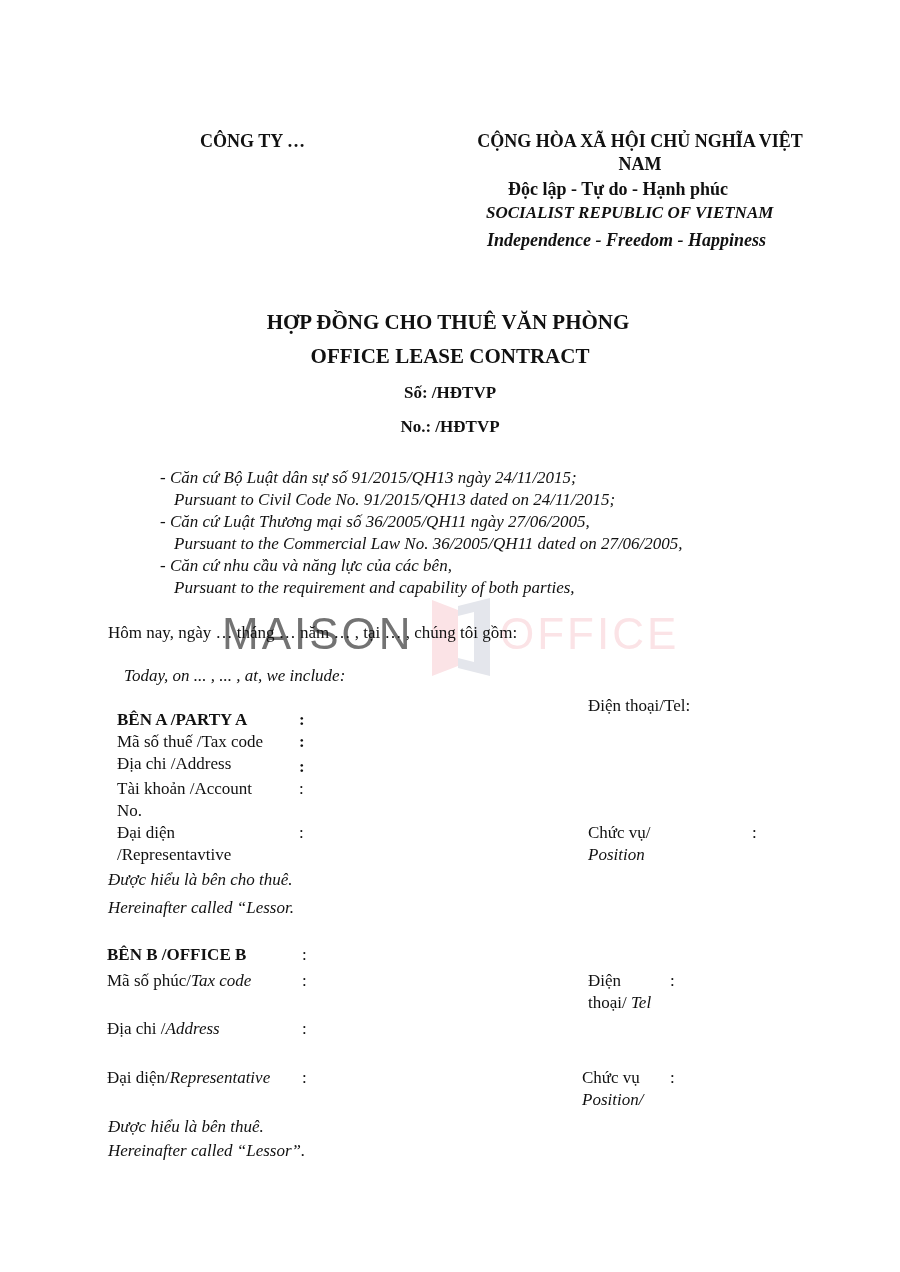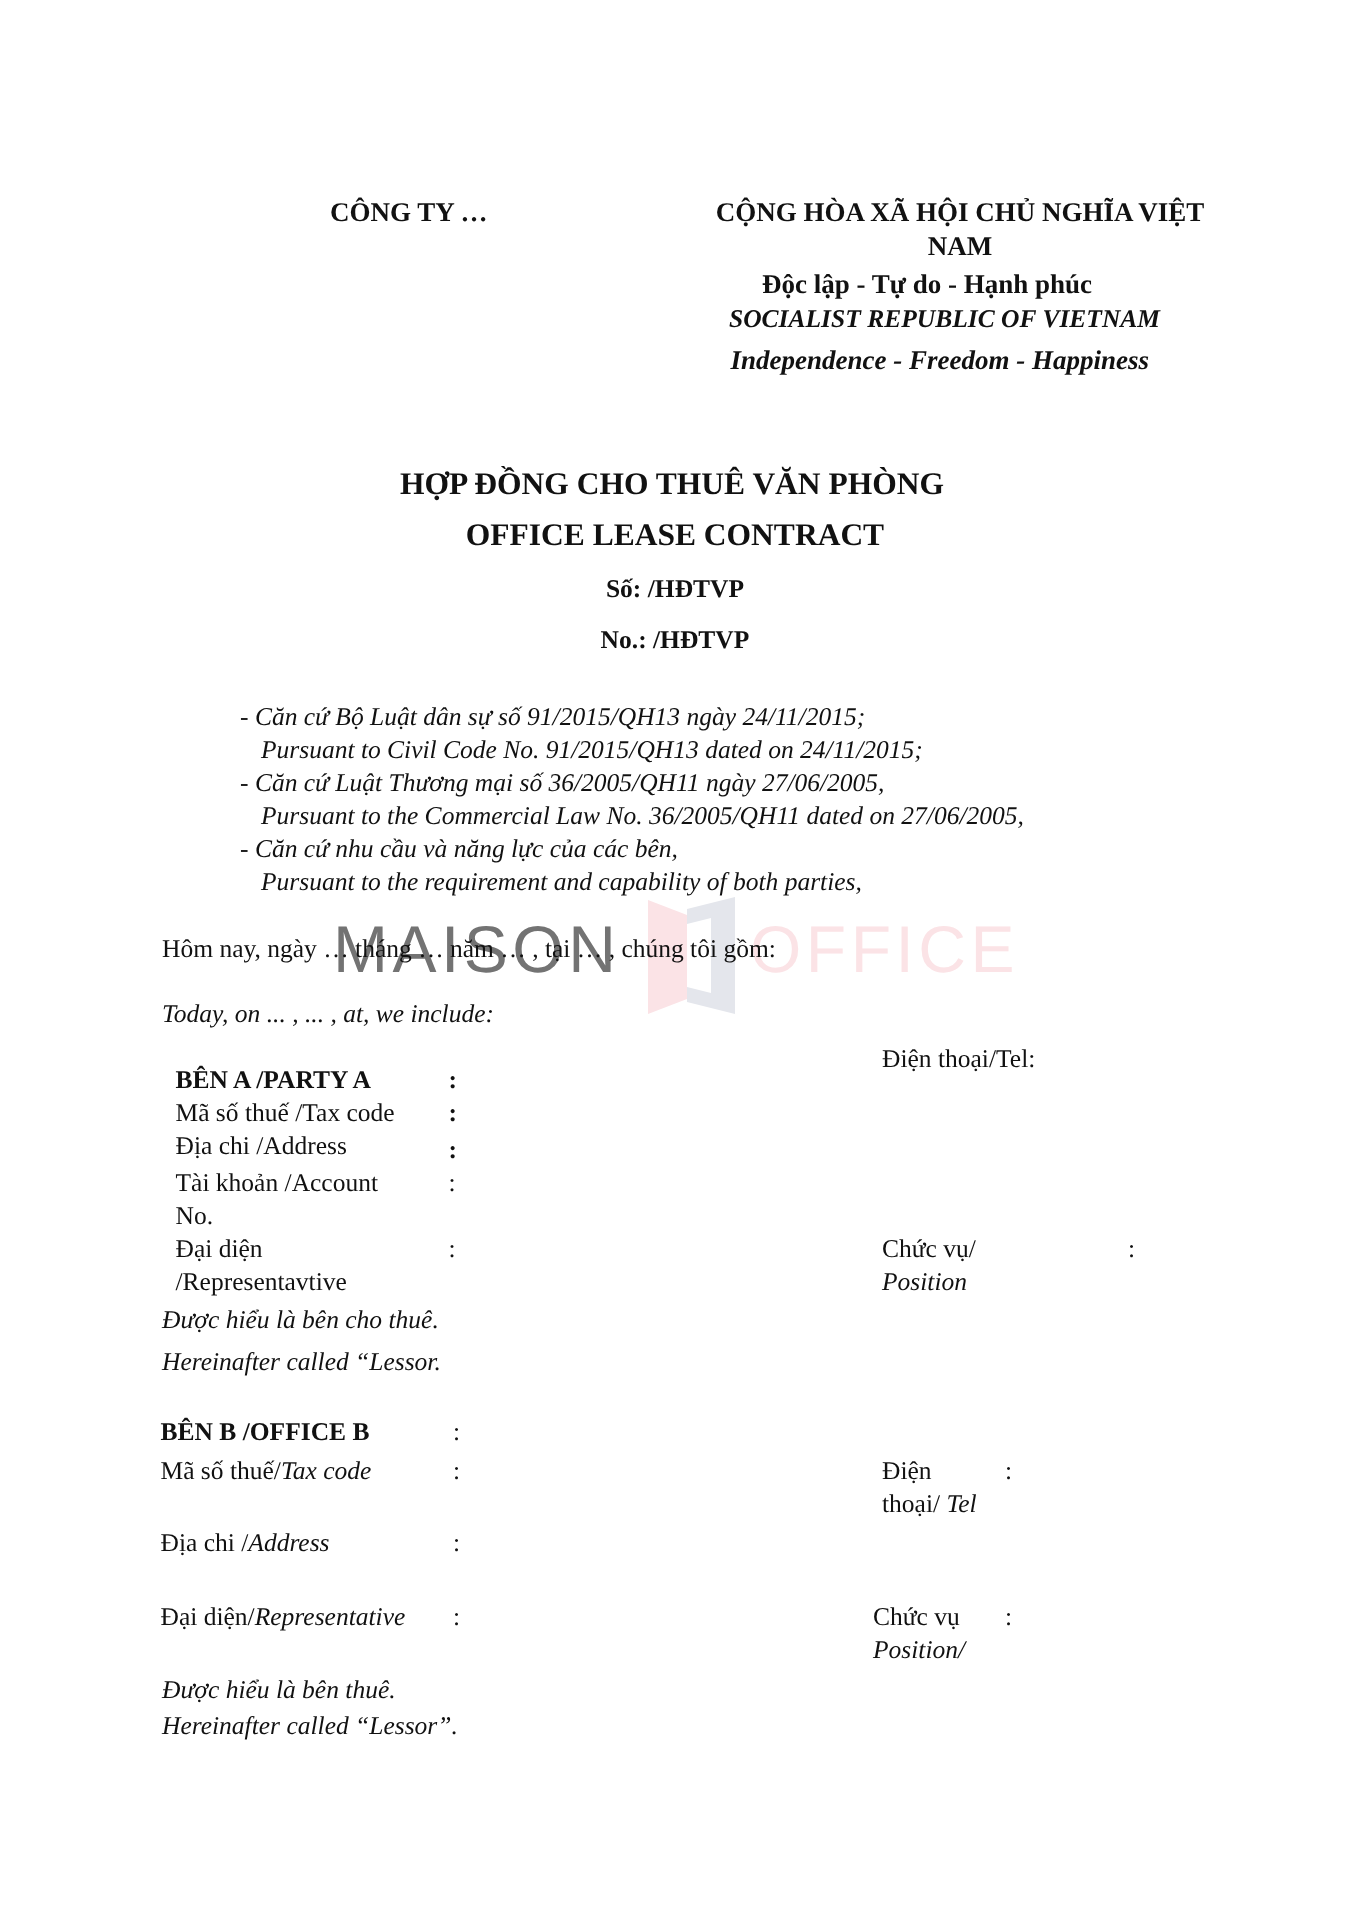--- a/index.html
+++ b/index.html
@@ -23,21 +23,21 @@
 </head>
 <body>
 
 <div class="wm wm-left">MAISON</div>
 <svg class="wm-logo" viewBox="0 0 66 82">
   <polygon points="4,4 30,14 30,70 4,80" fill="#fbe3e6"></polygon>
   <polygon points="30,10 62,2 62,80 30,72 30,62 46,66 46,16 30,20" fill="#e4e6ec"></polygon>
 </svg>
 <div class="wm wm-right">OFFICE</div>
 
-<div class="abs b f18" style="left:220px; top:131px;">CÔNG TY …</div>
+<div class="abs b f18" style="left:200px; top:131px;">CÔNG TY …</div>
 <div class="abs b f18 center" style="left:470px; top:131px; width:340px;">CỘNG HÒA XÃ HỘI CHỦ NGHĨA VIỆT</div>
 <div class="abs b f18 center" style="left:470px; top:154px; width:340px;">NAM</div>
 <div class="abs b f18" style="left:508px; top:179px;">Độc lập - Tự do - Hạnh phúc</div>
 <div class="abs b i f17" style="left:486px; top:203px;">SOCIALIST REPUBLIC OF VIETNAM</div>
 <div class="abs b i f18" style="left:487px; top:230px;">Independence - Freedom - Happiness</div>
 
 <div class="abs b center" style="left:0; width:896px; top:310px; font-size:21px;">HỢP ĐỒNG CHO THUÊ VĂN PHÒNG</div>
 <div class="abs b center" style="left:0; width:900px; top:344px; font-size:21px;">OFFICE LEASE CONTRACT</div>
 <div class="abs b center f17" style="left:0; width:900px; top:383px;">Số: /HĐTVP</div>
 <div class="abs b center f17" style="left:0; width:900px; top:417px;">No.: /HĐTVP</div>
@@ -51,21 +51,21 @@
     <span>- </span><span>Căn cứ Luật Thương mại số 36/2005/QH11 ngày 27/06/2005,</span>
   </div>
   <div class="abs i f17" style="left:174px; top:534px;">Pursuant to the Commercial Law No. 36/2005/QH11 dated on 27/06/2005,</div>
   <div class="abs i f17" style="left:160px; top:556px;">
     <span>- </span><span>Căn cứ nhu cầu và năng lực của các bên,</span>
   </div>
   <div class="abs i f17" style="left:174px; top:578px;">Pursuant to the requirement and capability of both parties,</div>
 </div>
 
 <div class="abs f17" style="left:108px; top:623px; z-index:2;">Hôm nay, ngày …  tháng …  năm … , tại … , chúng tôi gồm:</div>
-<div class="abs i f17" style="left:108px; top:666px;font-style:italic;">Today, on ... , ... , at, we include:</div>
+<div class="abs i f17" style="left:124px; top:666px;font-style:italic;">Today, on ... , ... , at, we include:</div>
 
 <div>
   <div class="abs b f17" style="left:117px; top:710px;">BÊN A /PARTY A</div>
   <div class="abs b f17" style="left:299px; top:710px;">:</div>
 
   <div class="abs f17" style="left:117px; top:732px;">Mã số thuế /Tax code</div>
   <div class="abs b f17" style="left:299px; top:732px;">:</div>
   <div class="abs f17" style="left:588px; top:696px;">Điện thoại/Tel:</div>
 
   <div class="abs f17" style="left:117px; top:754px;">Địa chi /Address</div>
@@ -85,21 +85,21 @@
 
   <div class="abs i f17" style="left:108px; top:870px;">Được hiểu là bên cho thuê.</div>
   <div class="abs i f17" style="left:108px; top:898px;">Hereinafter called “Lessor.</div>
 </div>
 
 <div>
   <div class="abs b f17" style="left:107px; top:945px;">BÊN B /OFFICE B</div>
   <div class="abs f17" style="left:302px; top:945px;">:</div>
 
   <div class="abs f17" style="left:107px; top:971px;">
-    <span>Mã số thuế/</span><span class="i">Tax code</span>
+    <span>Mã số phúc/</span><span class="i">Tax code</span>
   </div>
   <div class="abs f17" style="left:302px; top:971px;">:</div>
 
   <div class="abs f17" style="left:588px; top:971px;">Điện</div>
   <div class="abs f17" style="left:670px; top:971px;">:</div>
   <div class="abs f17" style="left:588px; top:993px;">
     <span>thoại/ </span><span class="i">Tel</span>
   </div>
 
   <div class="abs f17" style="left:107px; top:1019px;">

